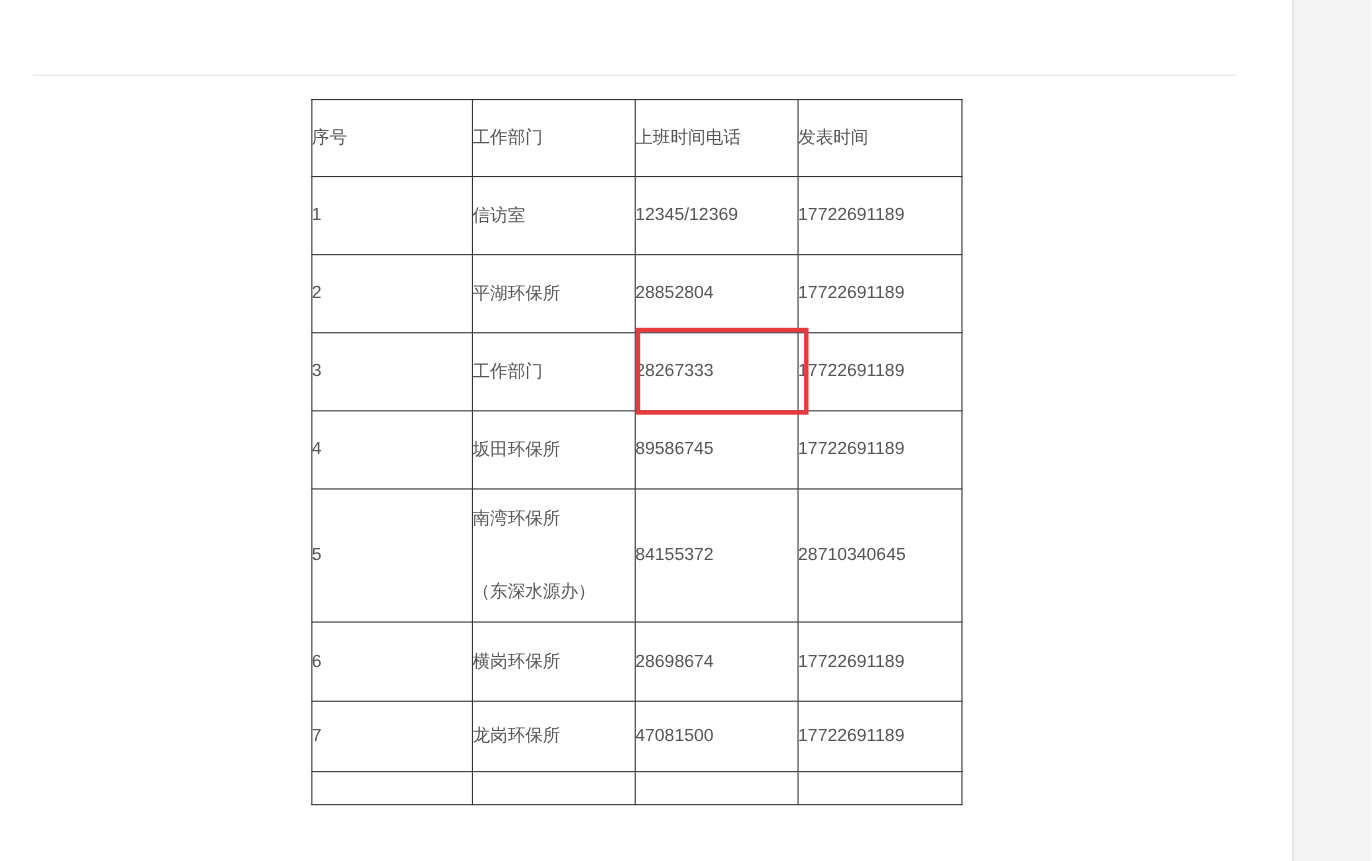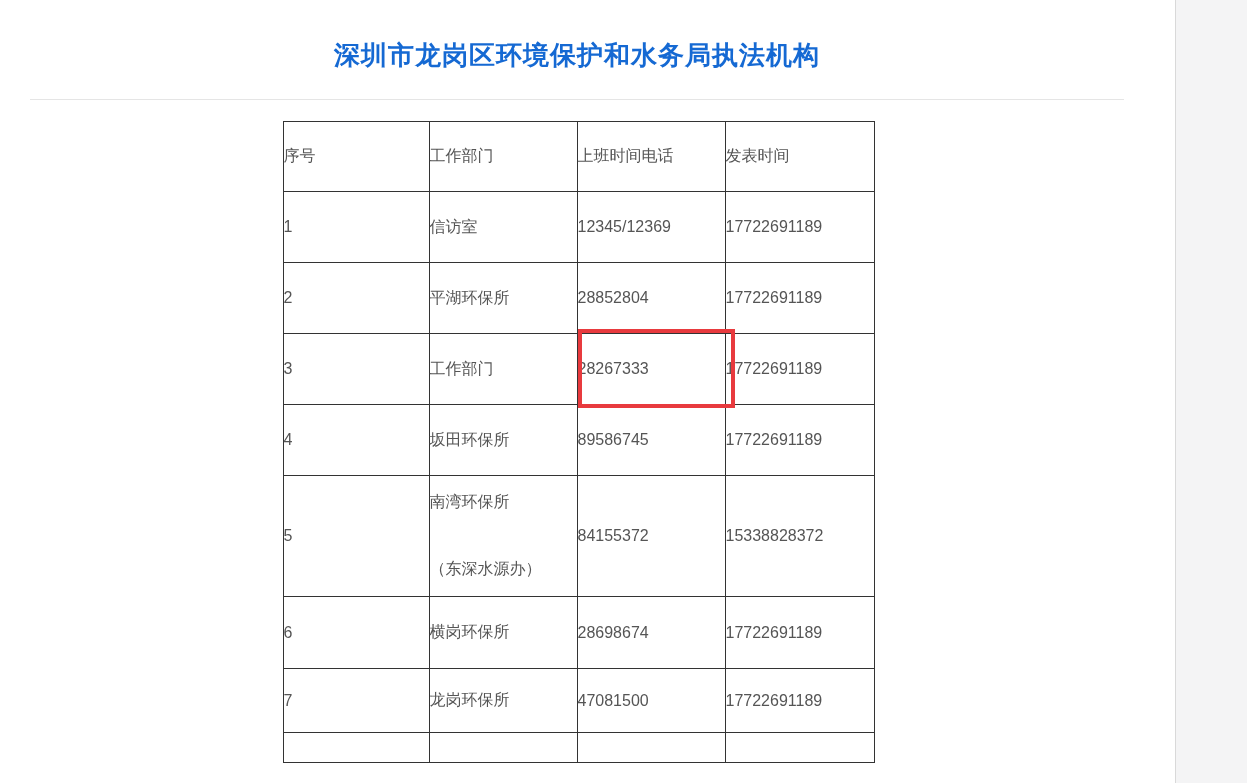--- a/index.html
+++ b/index.html
@@ -82,21 +82,20 @@
     pointer-events: none;
     z-index: 2;
   }
 </style>
 </head>
 <body>
 
 <div class="page">
   <div class="content">
 
-    <h1 class="title">深圳市龙岗区环境保护和水务局执法机构</h1>
 
 
     <div class="divider"></div>
 
     <div class="table-wrap">
       <table class="contact">
         <thead>
           <tr>
             <th style="width:145px">序号</th>
             <th style="width:147px">工作部门</th>
@@ -137,21 +136,21 @@
               <td>89586745</td>
               <td>17722691189</td>
             </tr>
             <tr style="height: 121px;">
               <td>5</td>
               <td>
                 <div class="dept-line">南湾环保所</div>
                 <div class="dept-line">（东深水源办）</div>
               </td>
               <td>84155372</td>
-              <td>15338828372</td>
+              <td>28710340645</td>
             </tr>
             <tr style="height: 72px;">
               <td>6</td>
               <td>
                 <div class="dept-line">横岗环保所</div>
               </td>
               <td>28698674</td>
               <td>17722691189</td>
             </tr>
             <tr style="height: 64px;">

